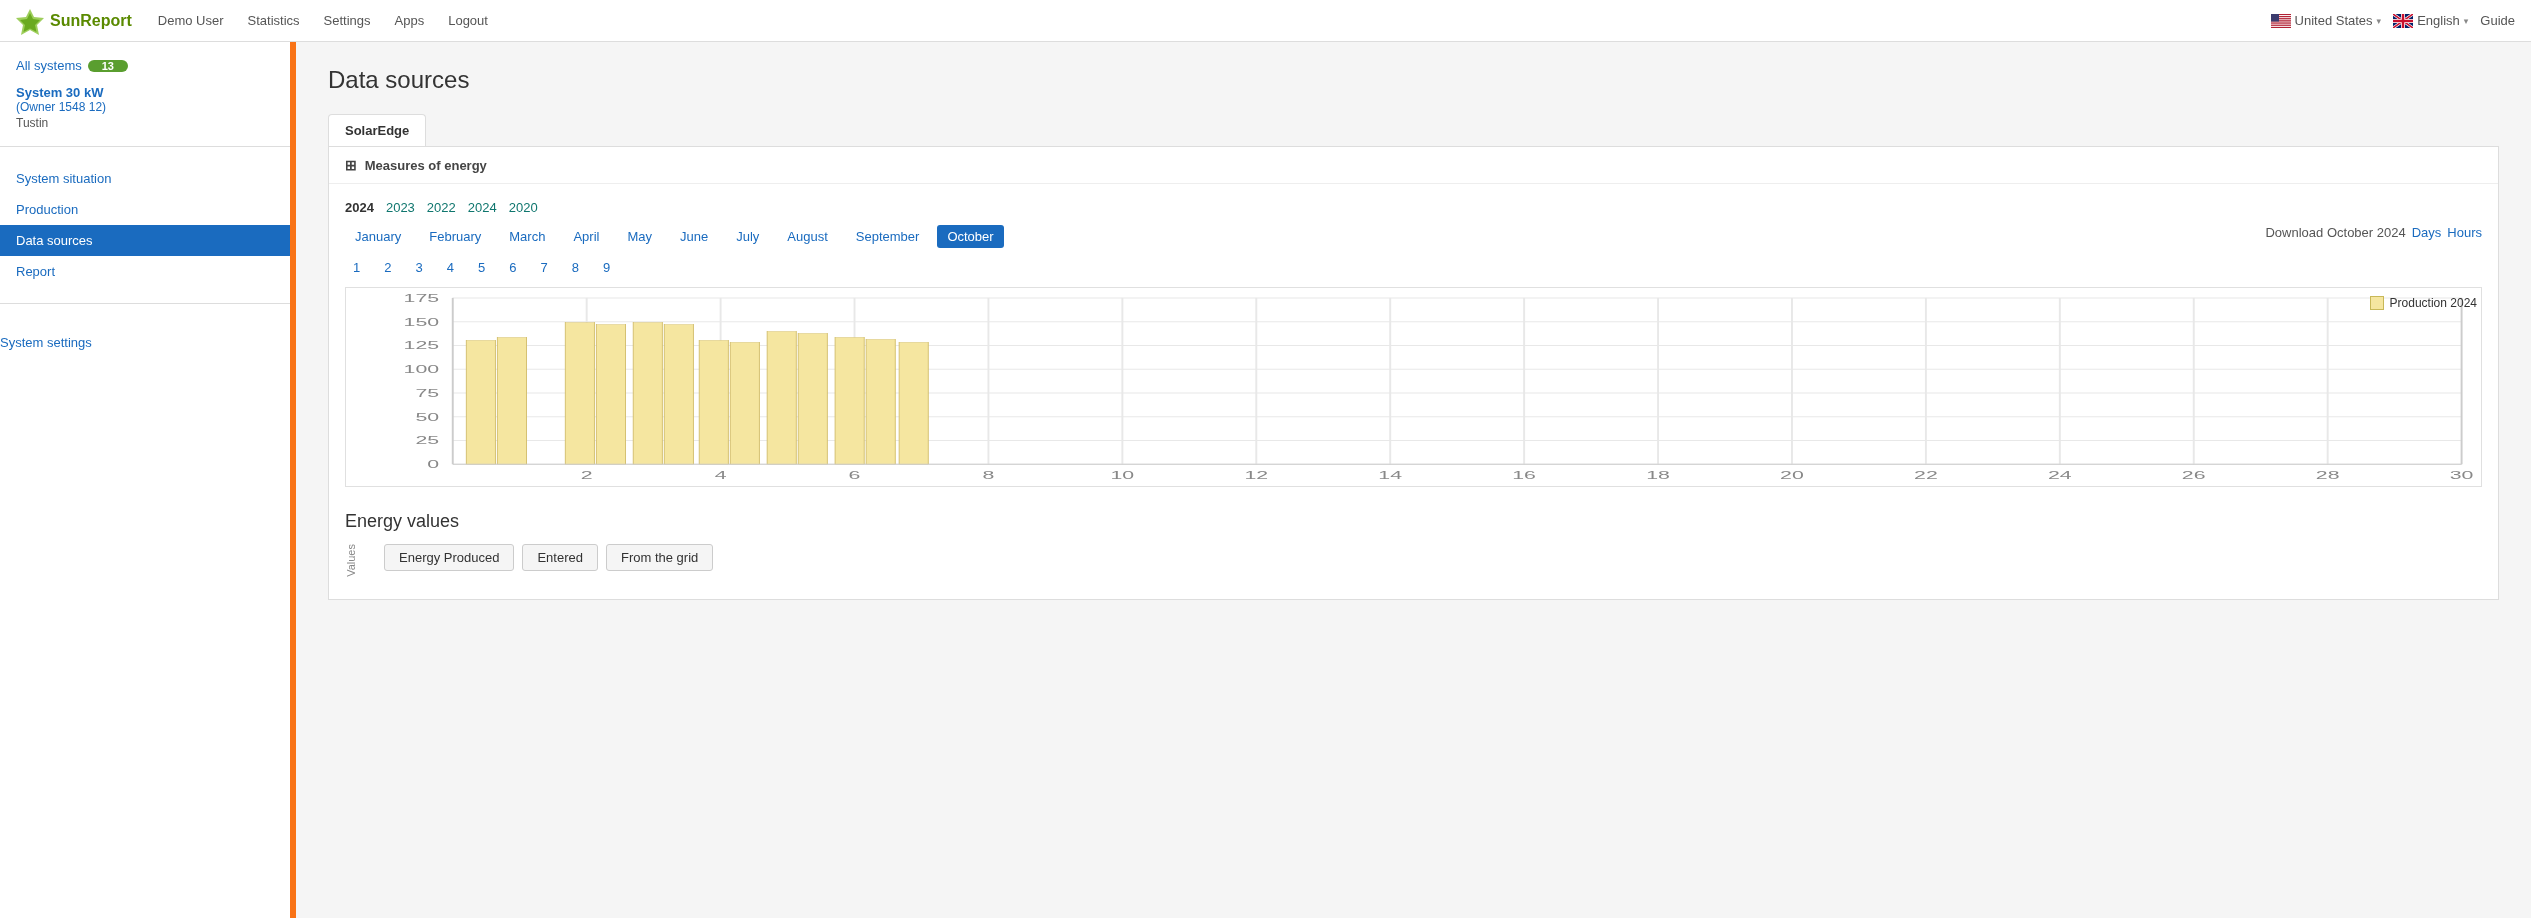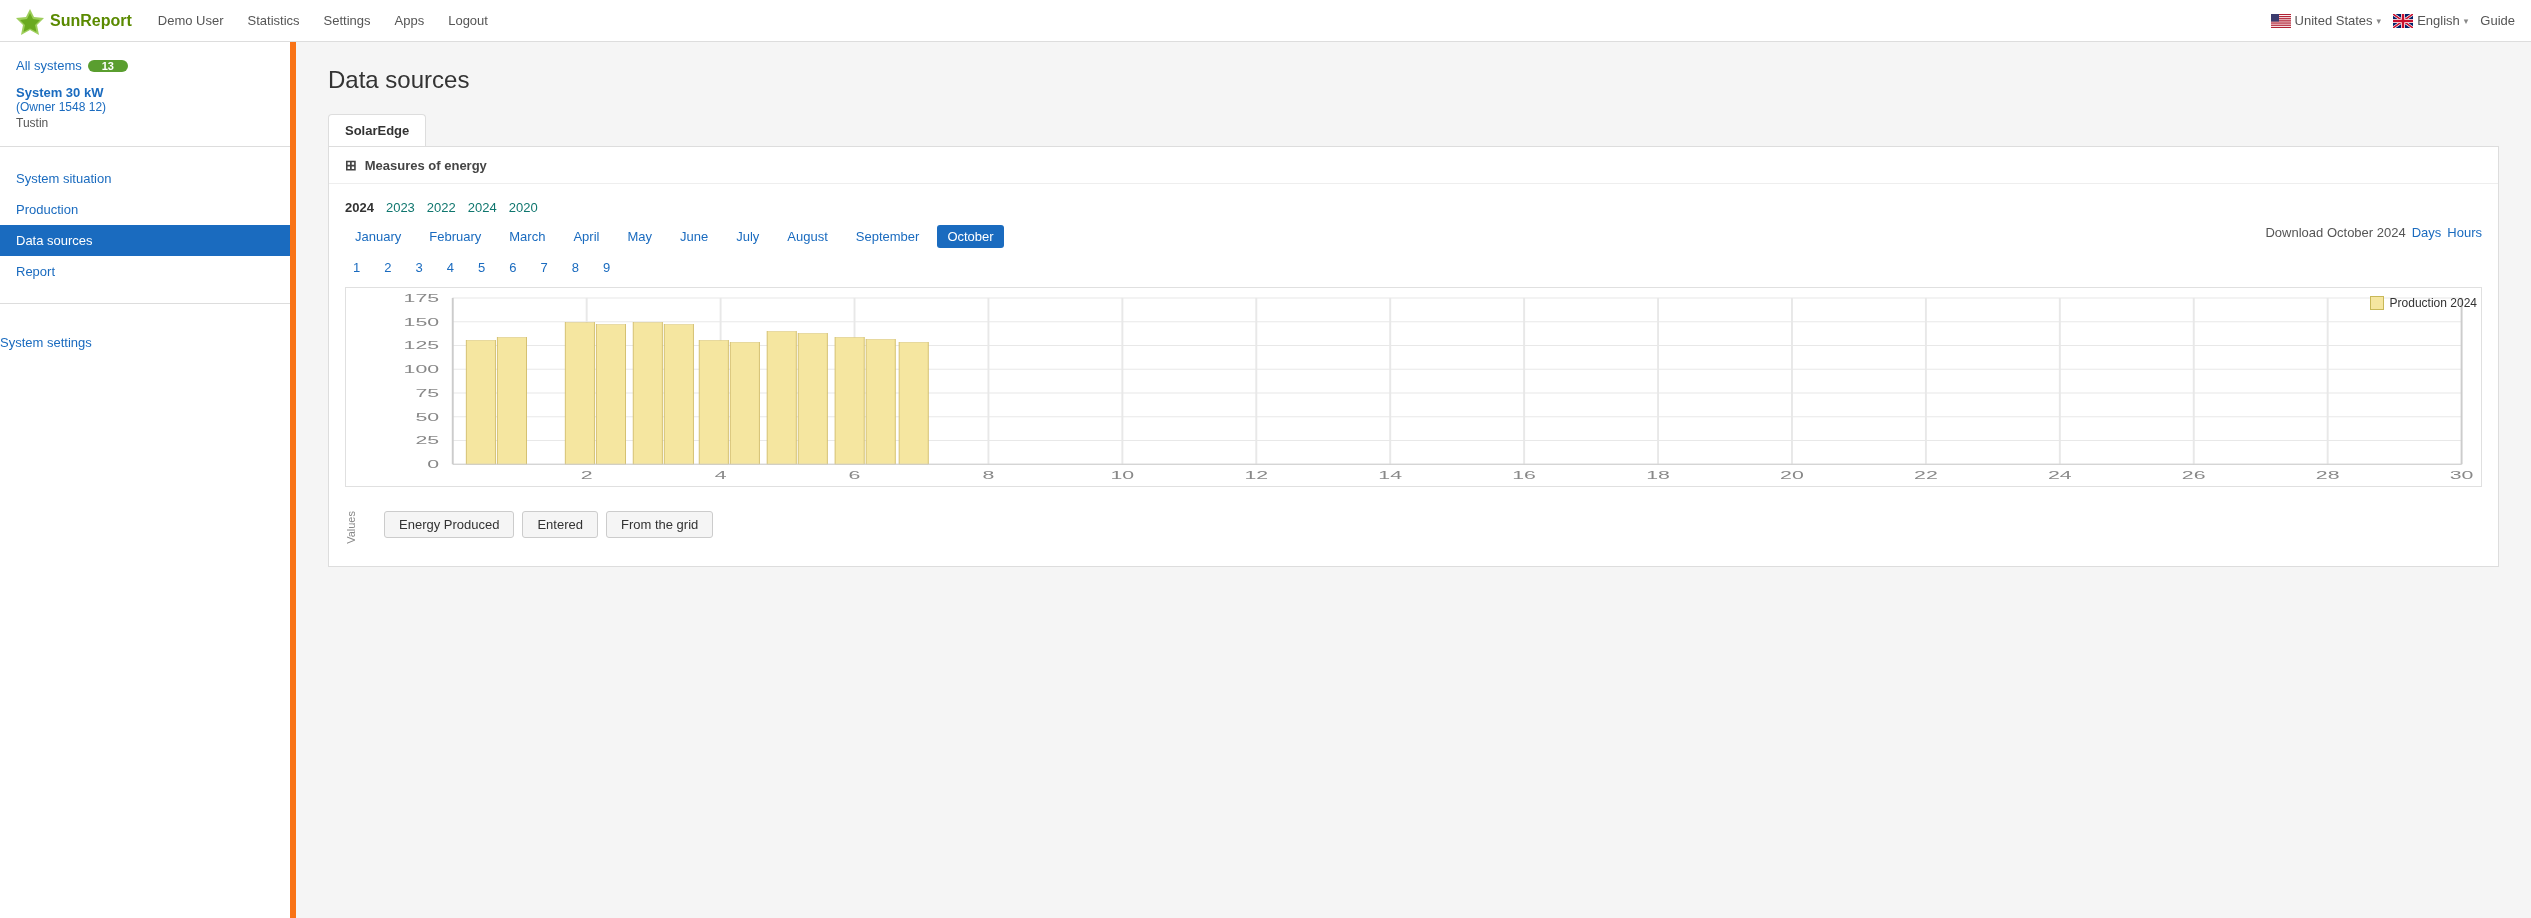--- a/index.html
+++ b/index.html
@@ -562,20 +562,21 @@
             <rect x="252" y="50" width="15" height="128" class="bar-rect"></rect>
             <rect x="268" y="52" width="15" height="126" class="bar-rect"></rect>
 
             <rect x="285" y="55" width="15" height="123" class="bar-rect"></rect>
 
             <line x1="55" y1="178" x2="1090" y2="178" stroke="#ccc" stroke-width="1"></line>
           </svg>
         </div>
 
         <div class="energy-section">
+          <h2 class="energy-title">Energy values</h2>
           <div class="energy-row">
             <span class="values-label">Values</span>
             <div class="energy-btns">
               <button class="energy-btn">Energy Produced</button>
               <button class="energy-btn">Entered</button>
               <button class="energy-btn">From the grid</button>
             </div>
           </div>
         </div>
 

